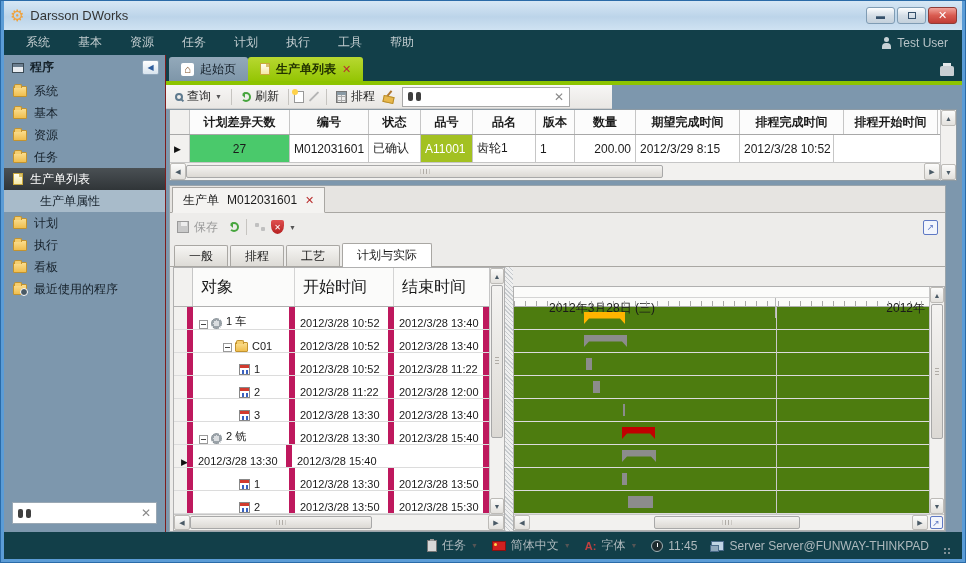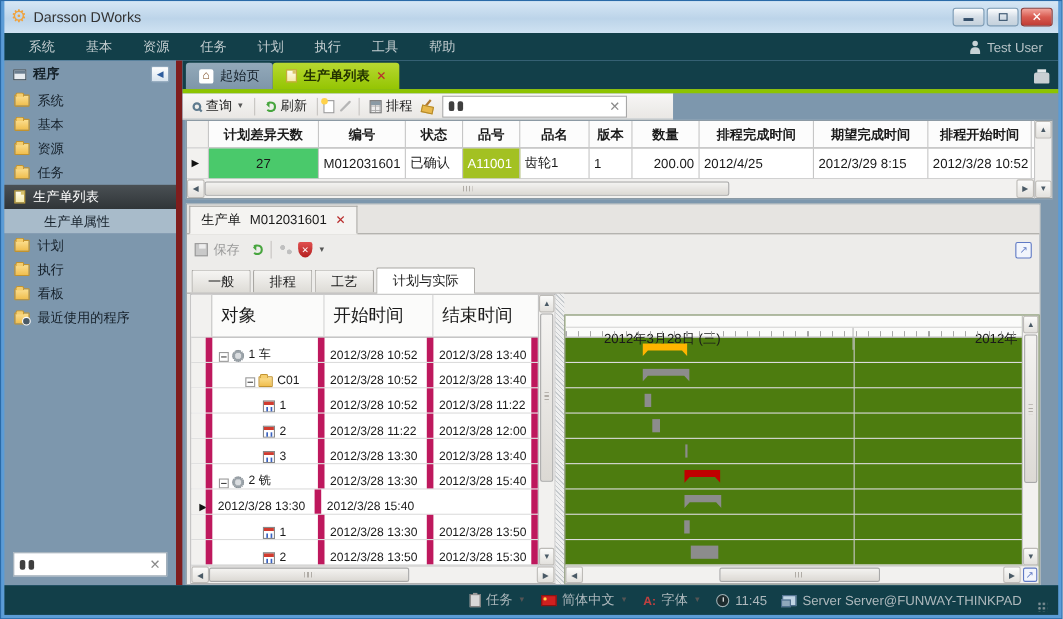--- a/index.html
+++ b/index.html
@@ -19,21 +19,21 @@
   .menubar { height:25px; background:#123F49; display:flex; align-items:center; padding:0 8px; }
   .menu-item { color:#C3CDD0; padding:0 14px; line-height:25px; }
   .user-box { margin-left:auto; display:flex; align-items:center; gap:5px; color:#B7C3C7; padding-right:6px; }
   .person-icon { width:11px; height:12px; position:relative; }
   .person-icon::before { content:''; position:absolute; top:0; left:3px; width:5px; height:5px; border-radius:50%; background:#C7D2D6; }
   .person-icon::after { content:''; position:absolute; bottom:0; left:1px; width:9px; height:6px; border-radius:4px 4px 0 0; background:#C7D2D6; }
 
   .main { flex:1; display:flex; min-height:0; }
 
   
-  .sidebar { width:162px; background:#7D97AD; display:flex; flex-direction:column; border-right:6px solid #7f1d1d; }
+  .sidebar { width:162px; background:#7D97AD; display:flex; flex-direction:column; border-right:1px solid #7f1d1d; }
   .side-header { height:25px; display:flex; align-items:center; gap:6px; padding:0 6px 0 8px; }
   .window-glyph-icon { width:12px; height:10px; border:1px solid #3A4A55; background:#E8ECF0; position:relative; }
   .window-glyph-icon::before { content:''; position:absolute; top:0; left:0; right:0; height:3px; background:#6B7E8F; }
   .side-header-label { flex:1; font-weight:bold; color:#142028; }
   .collapse-btn { width:17px; height:15px; background:linear-gradient(#fff,#D8E4EE); border:1px solid #8FA6BB; border-radius:2px; color:#2F5E9E; font-size:8px; display:flex; align-items:center; justify-content:center; }
   .side-item { height:22px; display:flex; align-items:center; gap:7px; padding-left:9px; color:#15202A; }
   .side-item.selected { background:linear-gradient(#4A5054,#303538); color:#fff; }
   .side-item.child { background:#A8BBCA; padding-left:36px; }
   .folder-icon { width:14px; height:11px; background:linear-gradient(#FBDE8F,#F0BE4E); border:1px solid #C2932F; border-radius:1px; position:relative; }
   .folder-icon::before { content:''; position:absolute; top:-3px; left:0; width:6px; height:3px; background:#F5CE6E; border:1px solid #C2932F; border-bottom:none; border-radius:2px 2px 0 0; }
@@ -314,36 +314,35 @@
         <div class="grid-main">
           <div class="grid-head" id="grid-head">
               <div class="gh sel"></div>
               <div class="gh" style="width: 100px;">计划差异天数</div>
               <div class="gh" style="width: 79px;">编号</div>
               <div class="gh" style="width: 52px;">状态</div>
               <div class="gh" style="width: 52px;">品号</div>
               <div class="gh" style="width: 63px;">品名</div>
               <div class="gh" style="width: 39px;">版本</div>
               <div class="gh" style="width: 61px;">数量</div>
+              <div class="gh" style="width: 104px;">期望完成时间</div>
               <div class="gh" style="width: 104px;">排程完成时间</div>
-              <div class="gh" style="width: 104px;">期望完成时间</div>
               <div class="gh" style="width: 94px;">排程开始时间</div>
             </div>
           <div class="grid-row" id="grid-row">
               <div class="gc sel">
                 <span class="row-arrow">▶</span>
               </div>
               <div class="gc" style="width: 100px; background: rgb(74, 201, 107); justify-content: center;">27</div>
               <div class="gc" style="width: 79px;">M012031601</div>
               <div class="gc" style="width: 52px;">已确认</div>
               <div class="gc" style="width: 52px; background: rgb(163, 193, 34); color: rgb(255, 255, 255);">A11001</div>
               <div class="gc" style="width: 63px;">齿轮1</div>
               <div class="gc" style="width: 39px;">1</div>
               <div class="gc" style="width: 61px; justify-content: flex-end;">200.00</div>
-              <div class="gc" style="width: 104px;">2012/4/25</div>
               <div class="gc" style="width: 104px;">2012/3/29 8:15</div>
               <div class="gc" style="width: 94px;">2012/3/28 10:52</div>
             </div>
           <div class="grid-hscroll">
             <div class="sb-btn h">◀</div>
             <div class="hthumb" style="width:62%"></div>
             <div style="flex:1"></div>
             <div class="sb-btn h">▶</div>
           </div>
         </div>

